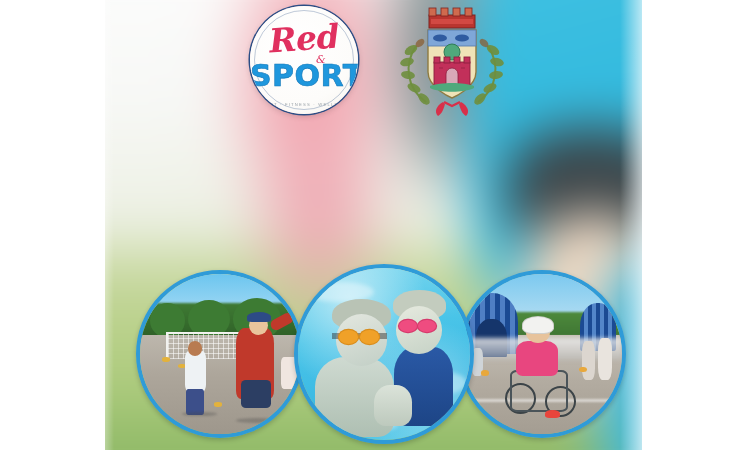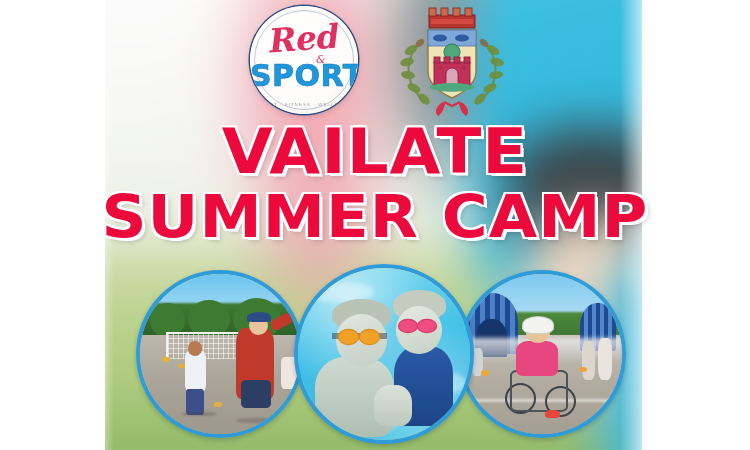--- a/index.html
+++ b/index.html
@@ -430,24 +430,20 @@
       <path d="M34,84 C44,80 68,80 78,84 L78,86 C68,91 44,91 34,86 Z" fill="#4fa97c"></path>
 
       <g>
         <path d="M48,100 L56,104 L64,100" fill="none" stroke="#d8304a" stroke-width="2.4"></path>
         <path d="M47,100 C40,104 38,110 42,114 C46,112 48,106 49,102 Z" fill="#d8304a"></path>
         <path d="M65,100 C72,104 74,110 70,114 C66,112 64,106 63,102 Z" fill="#d8304a"></path>
       </g>
     </svg>
   </div>
 
-  <div class="headline">
-    <div class="hl-line hl-1">VAILATE</div>
-    <div class="hl-line hl-2">SUMMER CAMP</div>
-  </div>
 
   <div class="circles">
 
     <div class="circ circ-1">
       <div class="photo">
         <div class="p1-sky"></div>
         <div class="p1-trees"></div>
         <div class="p1-tree" style="left:6%;top:18%;width:22%;height:22%;"></div>
         <div class="p1-tree" style="left:30%;top:16%;width:26%;height:24%;"></div>
         <div class="p1-tree" style="left:58%;top:15%;width:30%;height:26%;"></div>

